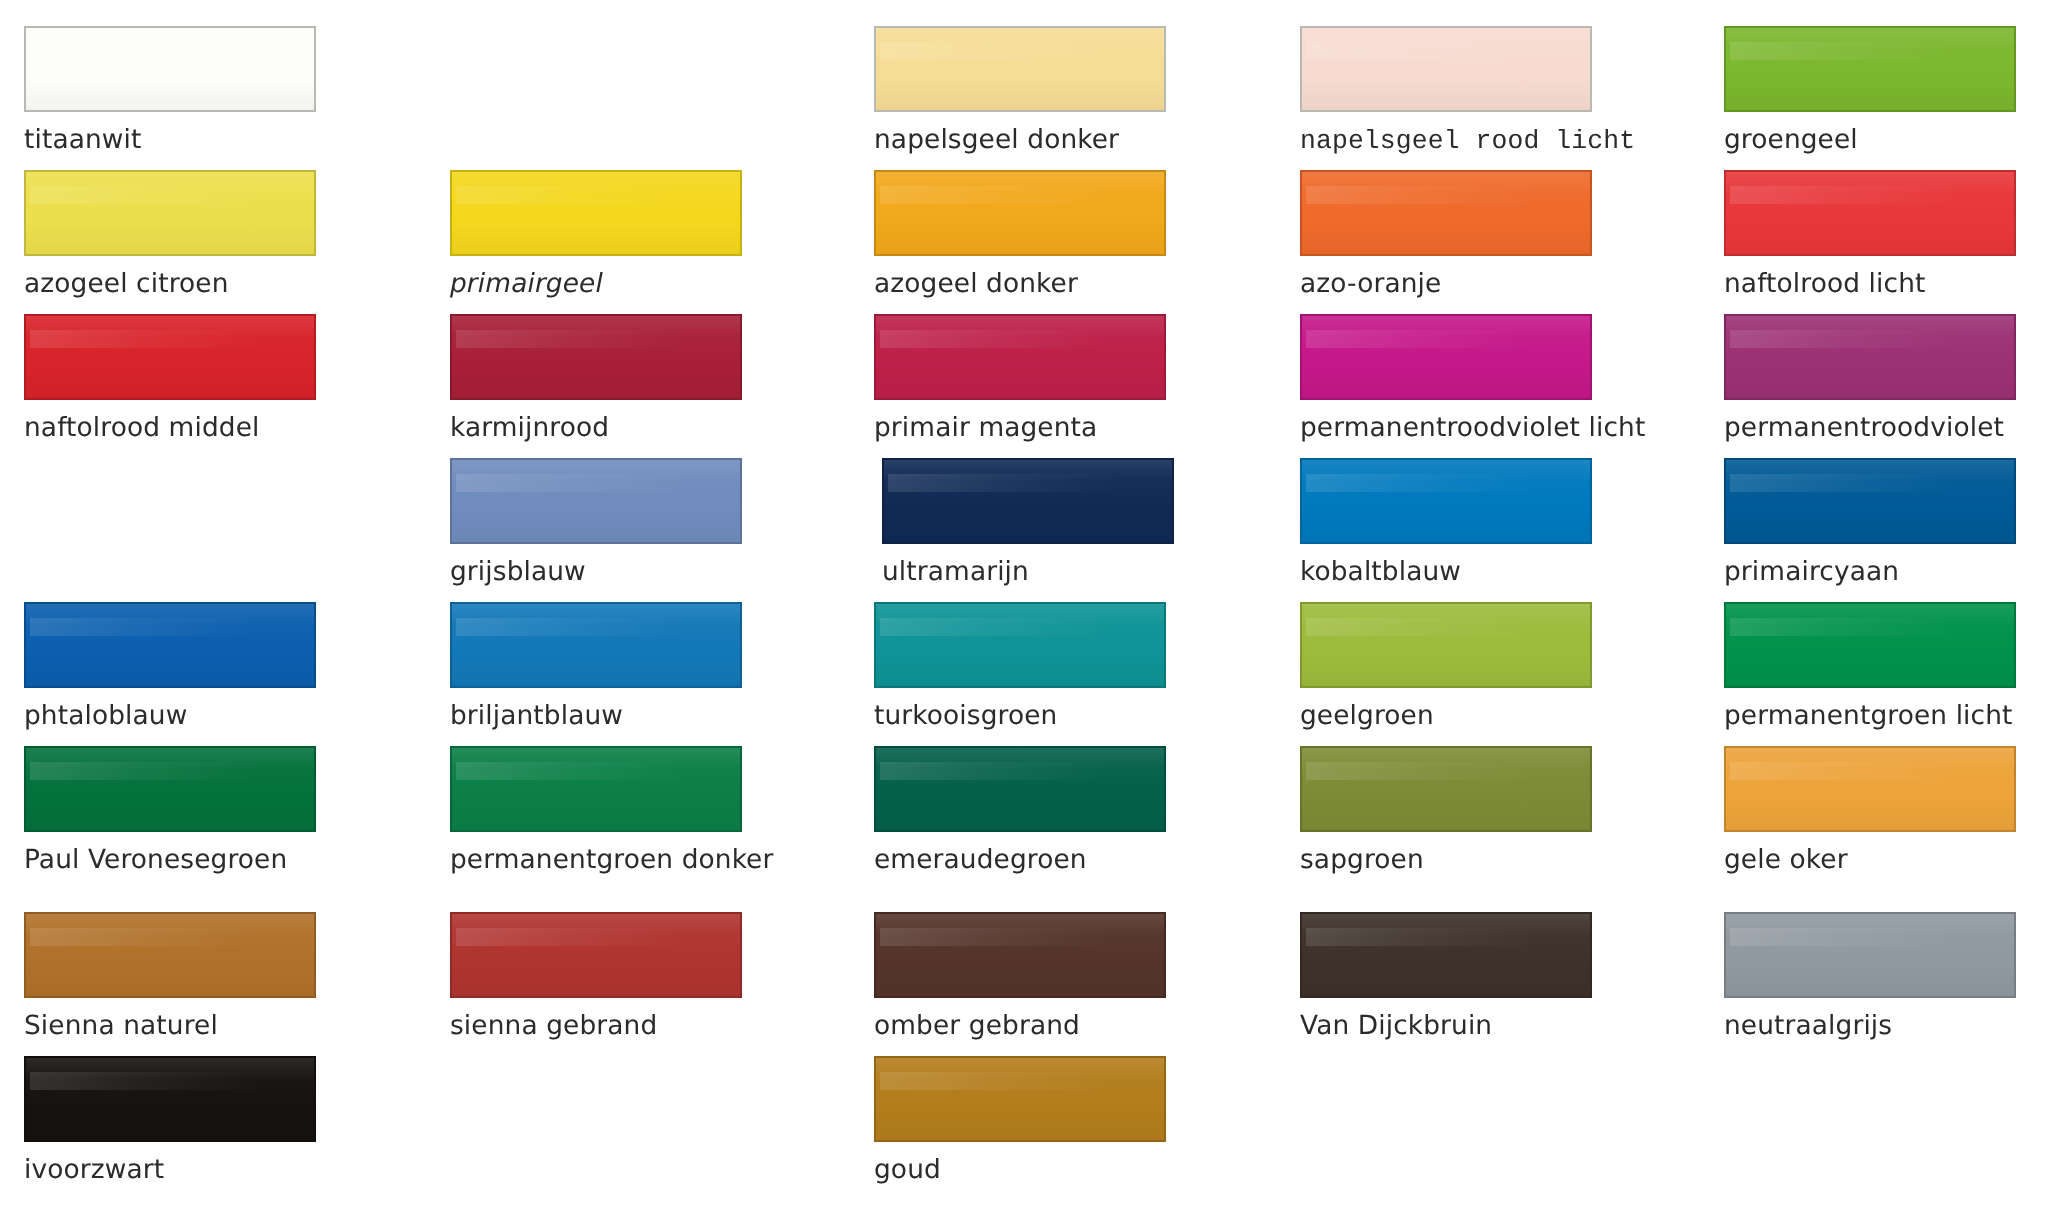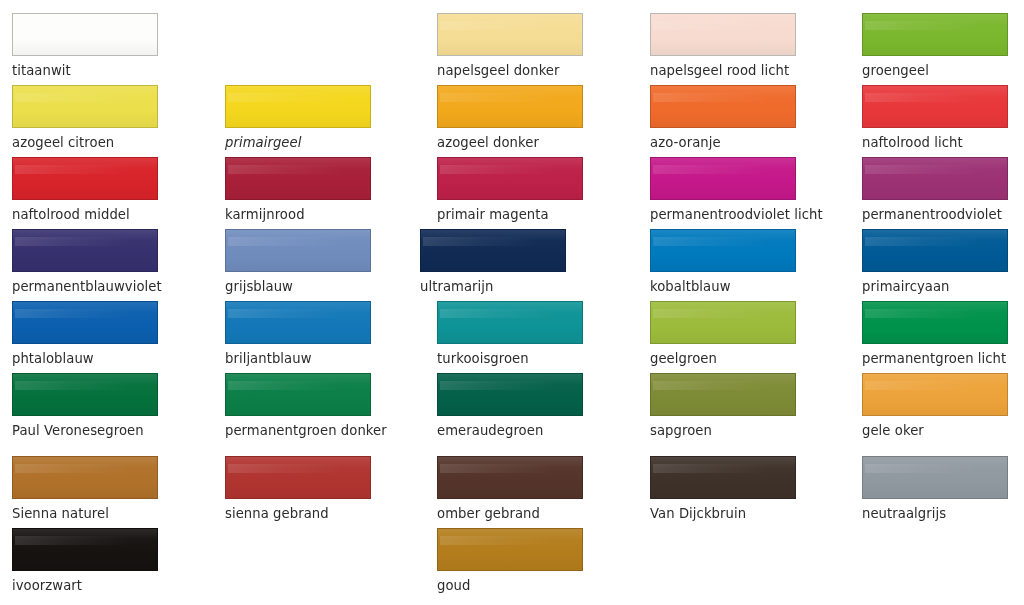--- a/index.html
+++ b/index.html
@@ -82,21 +82,21 @@
       </div>
       <div class="label">titaanwit</div>
     </div>
     <div class="swatch-cell" style="left: 437px; top: 13px;">
       <div class="chip light-edge" style="width: 146px; height: 43px; background: rgb(246, 221, 149);">
         <div class="sheen"></div>
         <div class="streak"></div>
       </div>
       <div class="label">napelsgeel donker</div>
     </div>
-    <div class="swatch-cell" style="left: 650px; top: 13px;">
+    <div class="swatch-cell" style="left: 650px; top: 13px; font-family: Liberation Mono, monospace;">
       <div class="chip light-edge" style="width: 146px; height: 43px; background: rgb(247, 219, 208);">
         <div class="sheen"></div>
         <div class="streak"></div>
       </div>
       <div class="label">napelsgeel rood licht</div>
     </div>
     <div class="swatch-cell" style="left: 862px; top: 13px;">
       <div class="chip" style="width: 146px; height: 43px; background: rgb(123, 183, 46);">
         <div class="sheen"></div>
         <div class="streak"></div>
@@ -166,35 +166,28 @@
       </div>
       <div class="label">permanentroodviolet licht</div>
     </div>
     <div class="swatch-cell" style="left: 862px; top: 157px;">
       <div class="chip" style="width: 146px; height: 43px; background: rgb(156, 49, 116);">
         <div class="sheen"></div>
         <div class="streak"></div>
       </div>
       <div class="label">permanentroodviolet</div>
     </div>
-    <div class="swatch-cell" style="left: 12px; top: 229px;">
-      <div class="chip" style="width: 146px; height: 43px; background: rgb(54, 48, 110);">
-        <div class="sheen"></div>
-        <div class="streak"></div>
-      </div>
-      <div class="label">permanentblauwviolet</div>
-    </div>
     <div class="swatch-cell" style="left: 225px; top: 229px;">
       <div class="chip" style="width: 146px; height: 43px; background: rgb(111, 140, 189);">
         <div class="sheen"></div>
         <div class="streak"></div>
       </div>
       <div class="label">grijsblauw</div>
     </div>
-    <div class="swatch-cell" style="left: 420px; top: 229px;">
+    <div class="swatch-cell" style="left: 441px; top: 229px;">
       <div class="chip" style="width: 146px; height: 43px; background: rgb(16, 42, 84);">
         <div class="sheen"></div>
         <div class="streak"></div>
       </div>
       <div class="label">ultramarijn</div>
     </div>
     <div class="swatch-cell" style="left: 650px; top: 229px;">
       <div class="chip" style="width: 146px; height: 43px; background: rgb(0, 121, 189);">
         <div class="sheen"></div>
         <div class="streak"></div>

